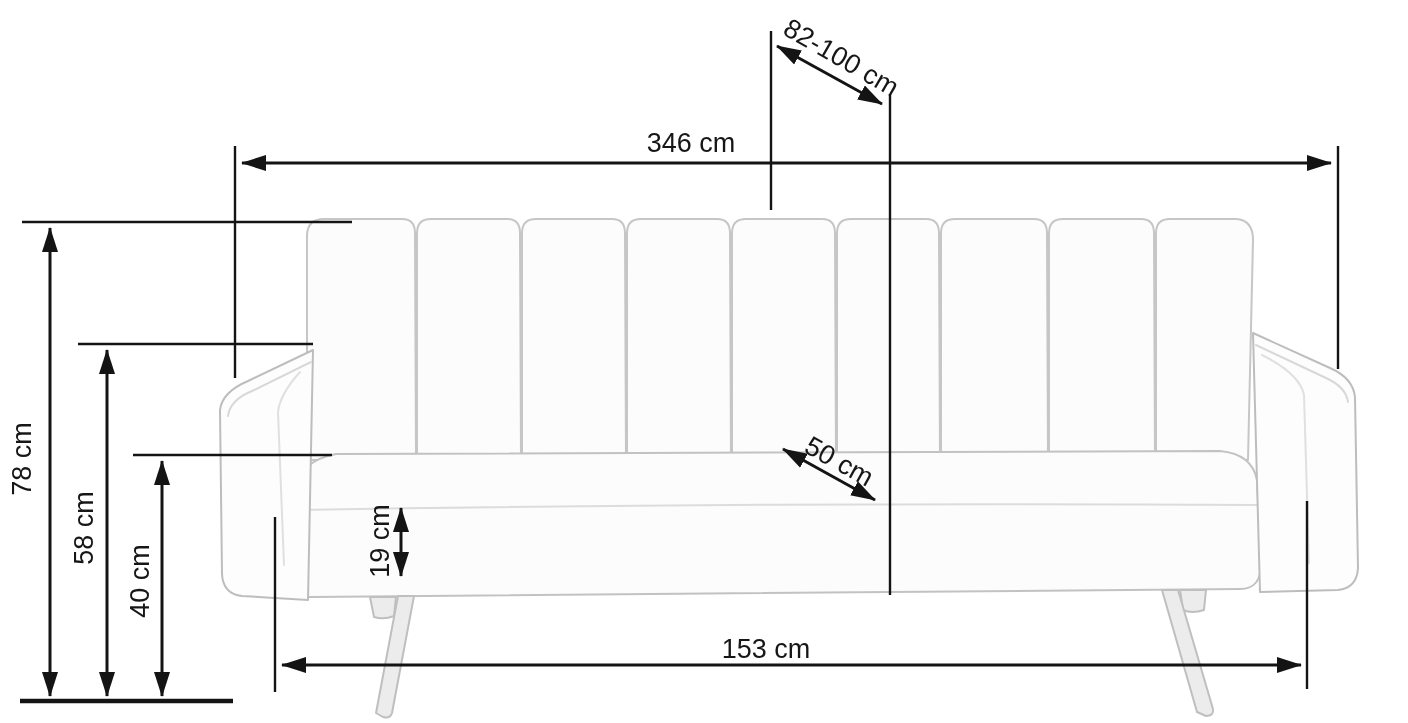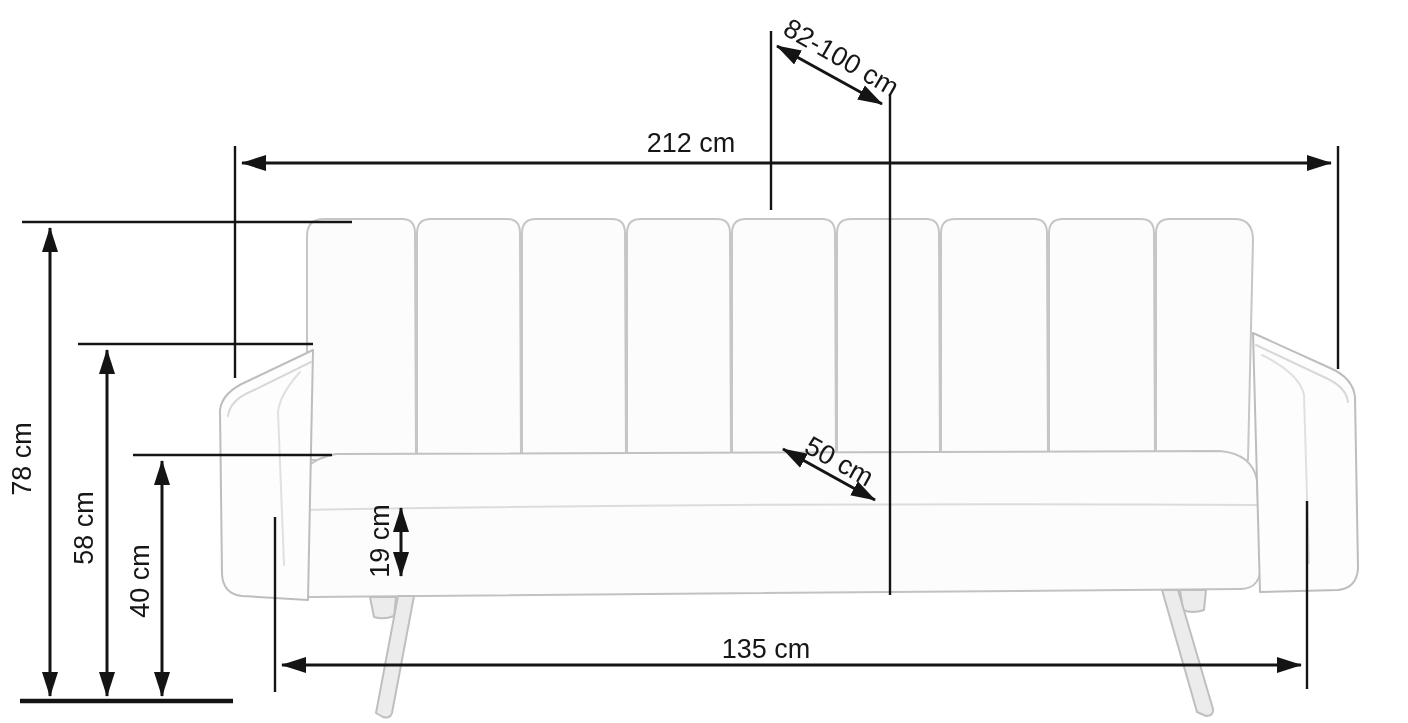--- a/index.html
+++ b/index.html
@@ -103,29 +103,29 @@
       <line x1="777" y1="46" x2="882" y2="104" marker-start="url(#ah)" marker-end="url(#ah)"></line>
       <line x1="50" y1="228" x2="50" y2="696" marker-start="url(#ah)" marker-end="url(#ah)"></line>
       <line x1="107" y1="350" x2="107" y2="696" marker-start="url(#ah)" marker-end="url(#ah)"></line>
       <line x1="162" y1="461" x2="162" y2="696" marker-start="url(#ah)" marker-end="url(#ah)"></line>
       <line x1="401" y1="508" x2="401" y2="576" marker-start="url(#ah)" marker-end="url(#ah)"></line>
       <line x1="783" y1="449" x2="875" y2="500" marker-start="url(#ah)" marker-end="url(#ah)"></line>
       <line x1="282" y1="665" x2="1301" y2="665" marker-start="url(#ah)" marker-end="url(#ah)"></line>
     </g>
   </svg>
 
-  <div class="dim-label" style="left:691px; top:143px;">212 cm</div>
+  <div class="dim-label" style="left:691px; top:143px;">346 cm</div>
 
   <div class="dim-label rot-30" style="left:841px; top:58px;">82-100 cm</div>
 
   <div class="dim-label rot-ccw" style="left:22px; top:459px;">78 cm</div>
 
   <div class="dim-label rot-ccw" style="left:84px; top:528px;">58 cm</div>
 
   <div class="dim-label rot-ccw" style="left:140px; top:581px;">40 cm</div>
 
   <div class="dim-label rot-ccw" style="left:380px; top:541px;">19 cm</div>
 
   <div class="dim-label rot-29" style="left:839px; top:462px;">50 cm</div>
 
-  <div class="dim-label" style="left:766px; top:649px;">135 cm</div>
+  <div class="dim-label" style="left:766px; top:649px;">153 cm</div>
 
 </div>
 
 </body></html>

